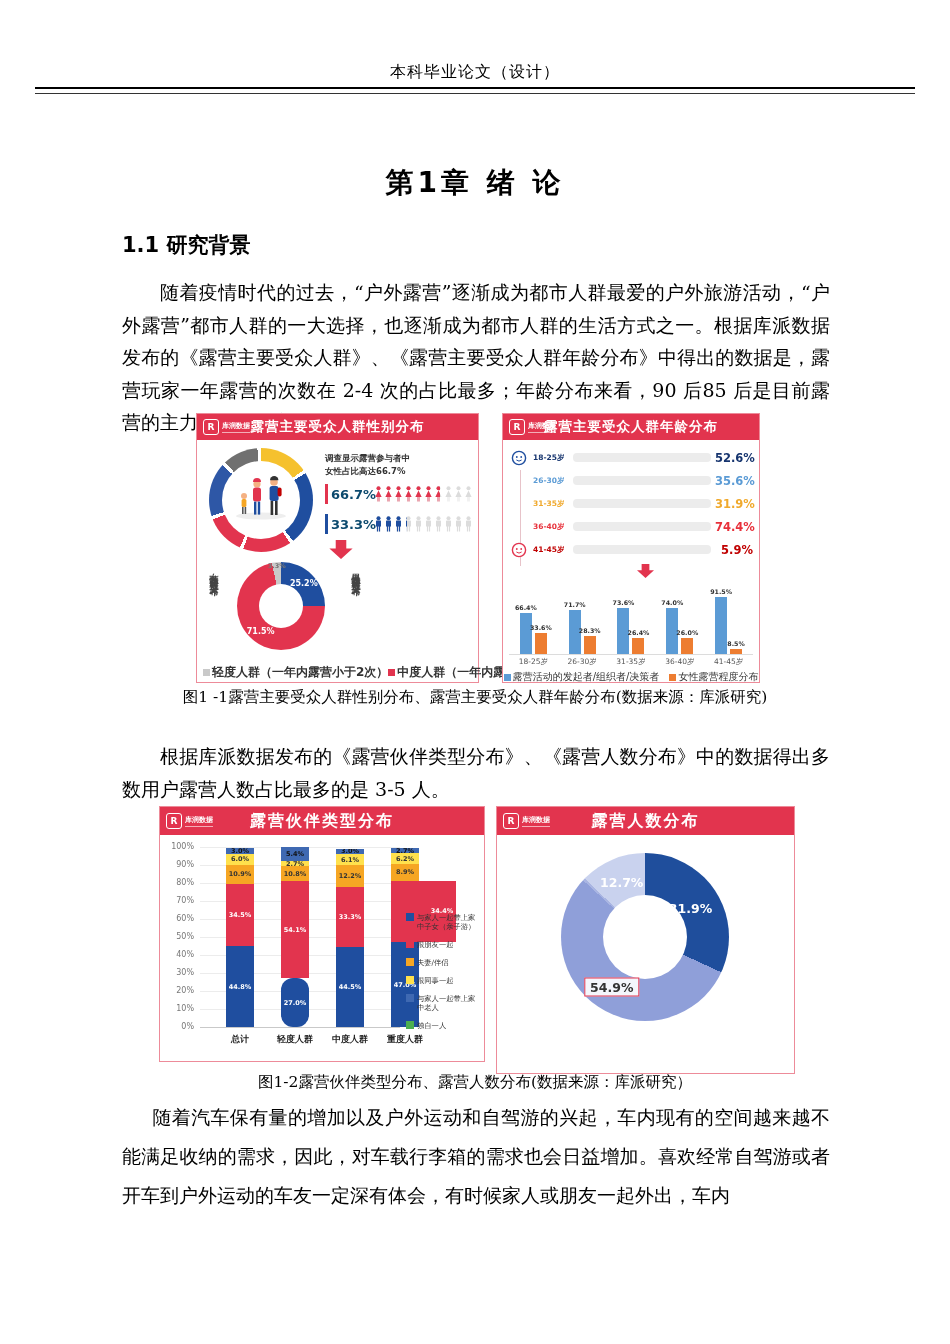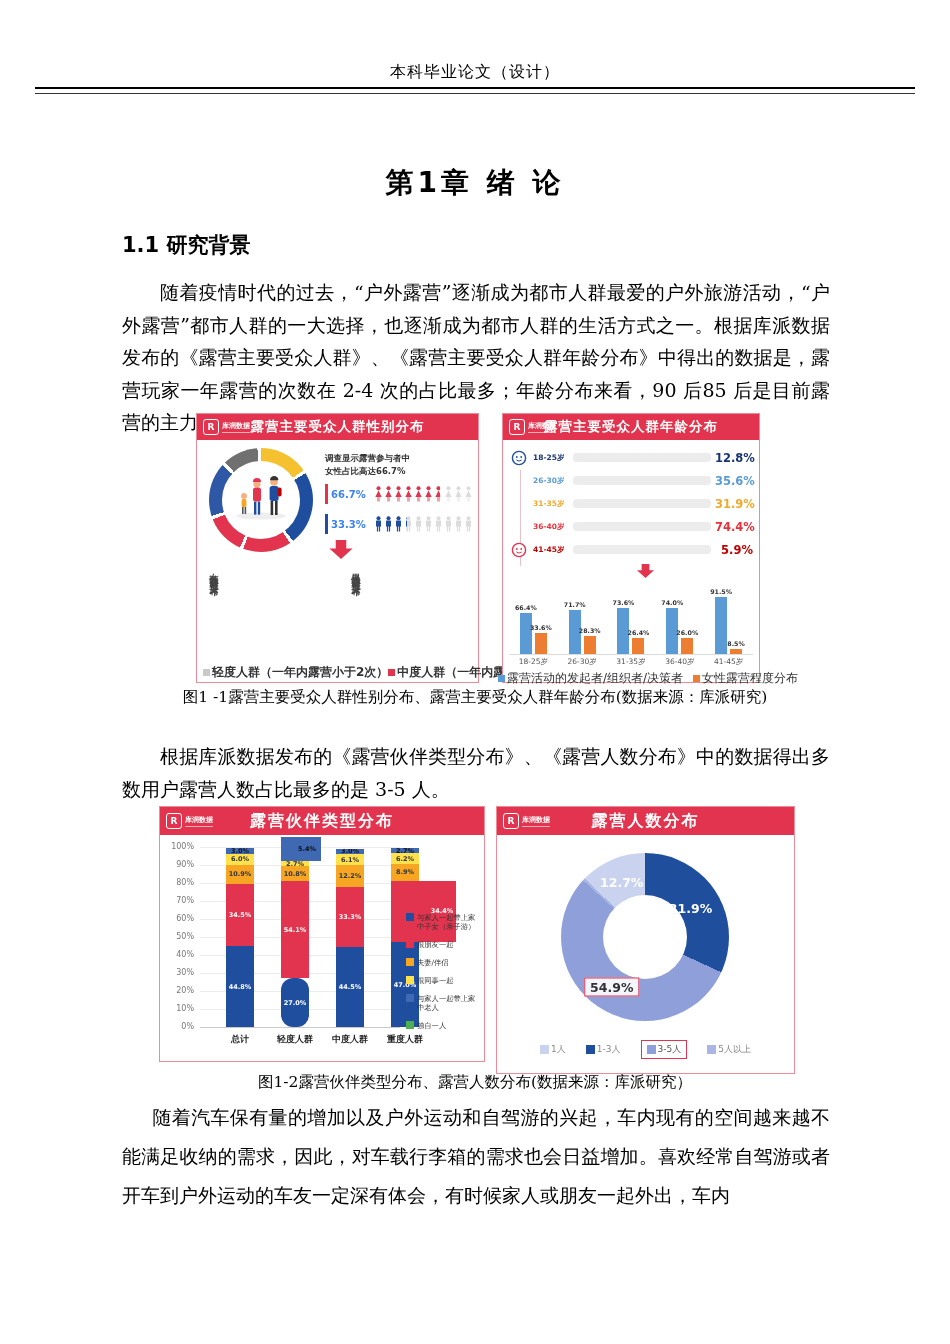--- a/index.html
+++ b/index.html
@@ -33,21 +33,21 @@
   
   #ring{left:12px;top:34px;width:104px;height:104px;border-radius:50%;
     background:conic-gradient(from 0deg,#F5C12E 0 55deg,#fff 55deg 59deg,#1F4E9F 59deg 142deg,#fff 142deg 146deg,#E2344E 146deg 200deg,#fff 200deg 204deg,#E2344E 204deg 248deg,#fff 248deg 252deg,#2E57A6 252deg 312deg,#fff 312deg 316deg,#707070 316deg 356deg,#fff 356deg 360deg);}
   #ring::after{content:"";position:absolute;inset:13px;background:#fff;border-radius:50%;}
   #ring-art{left:36px;top:60px;width:56px;height:46px;}
   #g-notes{left:128px;top:38px;font-size:8.5px;font-weight:bold;color:#333;line-height:13px;}
   .picto-row{left:128px;display:flex;align-items:center;gap:3px;}
   #picto-f{top:70px;}
   #picto-m{top:100px;}
   .vbar{width:3px;height:20px;display:inline-block;}
-  .pval{font-weight:bold;font-size:10px;color:#3b82f6;width:40px;}
+  .pval{font-weight:bold;font-size:13px;color:#0c4a6e;width:40px;}
   .icons{display:flex;gap:1px;}
   .p-icon{position:relative;width:9px;height:16px;display:inline-block;}
   .p-fill{position:absolute;left:0;top:0;height:16px;overflow:hidden;display:block;}
   #g-arrow{top:126px;left:132px;}
   .vlabel{writing-mode:vertical-rl;font-size:9px;color:#444;letter-spacing:2px;font-weight:bold;}
   #vl1{left:10px;top:152px;}
   #vl2{left:152px;top:152px;}
   .degree-donut{position:absolute;width:88px;height:88px;border-radius:50%;}
   .degree-donut::after{content:"";position:absolute;inset:22px;background:#fff;border-radius:50%;}
   #donut-f{left:40px;top:148px;}
@@ -64,21 +64,21 @@
   .age-lab{width:36px;font-size:7.5px;font-weight:bold;}
   .age-track{flex:1;height:9px;background:#ECECEC;border-radius:4px;overflow:hidden;}
   .age-fill{height:100%;border-radius:4px;}
   .age-val{width:38px;text-align:right;font-size:11.5px;font-weight:bold;}
   #age-arrow{top:149px;left:134px;}
   #role-chart{left:6px;right:6px;top:166px;height:74px;border-bottom:1px solid #DCDCDC;display:flex;justify-content:space-around;align-items:flex-end;}
   .role-group{display:flex;align-items:flex-end;gap:3px;}
   .role-bar{width:12px;position:relative;}
   .role-bar>span{position:absolute;top:-9px;left:50%;transform:translateX(-50%);font-size:6.3px;font-weight:bold;color:#333;white-space:nowrap;}
   #role-xlabels{top:243px;left:6px;right:6px;display:flex;justify-content:space-around;font-size:7.5px;color:#555;}
-  #role-legend{top:256px;left:17px;width:100%;display:flex;justify-content:center;gap:10px;font-size:12px;color:#333;}
+  #role-legend{top:256px;left:0;width:100%;display:flex;justify-content:center;gap:10px;font-size:10px;color:#333;}
   
   #stack-area{left:40px;top:40px;width:200px;height:180px;background:repeating-linear-gradient(to bottom,#ECECEC 0 1px,transparent 1px 18px);border-bottom:1px solid #C9C9C9;}
   .ylab{position:absolute;left:0;width:34px;text-align:right;font-size:8px;color:#777;}
   .stack-bar{position:absolute;bottom:0;width:28px;display:flex;flex-direction:column-reverse;}
   .seg{width:100%;display:flex;align-items:center;justify-content:center;font-size:6.5px;font-weight:bold;overflow:hidden;}
   .xlab{position:absolute;top:226px;width:64px;text-align:center;font-size:9px;font-weight:bold;color:#222;transform:translateX(-50%);}
   #stack-legend{left:246px;top:106px;display:flex;flex-direction:column;gap:9px;font-size:7.3px;color:#333;width:76px;}
   .sl-item{display:flex;gap:3px;align-items:flex-start;line-height:9px;}
   
   #party-donut{left:64px;top:46px;width:168px;height:168px;border-radius:50%;}
@@ -257,20 +257,25 @@
             <path d="M3 4.6 H6 C6.6 4.6 7 5 7 5.6 V10.6 H6.1 V15.6 H4.9 V10.6 H4.1 V15.6 H2.9 V10.6 H2 V5.6 C2 5 2.4 4.6 3 4.6 Z" fill="#DCDCDC"></path>
           </svg></span>
       </span>
     </div>
   <div id="g-arrow" class="abs">
     <svg width="24" height="19" viewBox="0 0 22 18">
         <path d="M6 0 H16 V8 H22 L11 18 L0 8 H6 Z" fill="#E2344E"></path>
       </svg>
   </div>
   <div id="vl1" class="abs vlabel">女性露营程度分布</div>
+  <div id="donut-f" class="degree-donut" style="background: conic-gradient(from -12deg, rgb(201, 201, 201) 0deg, rgb(201, 201, 201) 11.88deg, rgb(31, 78, 159) 11.88deg, rgb(31, 78, 159) 102.6deg, rgb(226, 52, 78) 102.6deg, rgb(226, 52, 78) 360deg);">
+      <span class="donut-label" style="left: 39.7772px; top: 4.22352px; color: rgb(119, 119, 119); font-size: 6.5px;">3.3%</span>
+      <span class="donut-label" style="left: 66.8072px; top: 21.3831px; color: rgb(255, 255, 255); font-size: 8px;">25.2%</span>
+      <span class="donut-label" style="left: 23.6558px; top: 68.8557px; color: rgb(255, 255, 255); font-size: 8px;">71.5%</span>
+    </div>
   <div id="vl2" class="abs vlabel">男性露营程度分布</div>
   <div id="legend-degree" class="abs">
       <span class="leg-item">
         <span class="sq" style="width: 7px; height: 7px; background: rgb(201, 201, 201);"></span>
         <span>轻度人群（一年内露营小于2次）</span>
       </span>
       <span class="leg-item">
         <span class="sq" style="width: 7px; height: 7px; background: rgb(226, 52, 78);"></span>
         <span>中度人群（一年内露营2-4次）</span>
       </span>
@@ -295,21 +300,21 @@
         <span class="age-ic">
           <svg width="16" height="16" viewBox="0 0 16 16">
             <circle cx="8" cy="8" r="6.6" fill="#fff" stroke="#1F4E9F" stroke-width="1.4"></circle>
             <circle cx="5.8" cy="7" r="0.9" fill="#1F4E9F"></circle>
             <circle cx="10.2" cy="7" r="0.9" fill="#1F4E9F"></circle>
             <path d="M5.4 10 Q8 12.2 10.6 10" stroke="#1F4E9F" stroke-width="1" fill="none"></path>
           </svg>
         </span>
         <span class="age-lab" style="color: rgb(23, 53, 111);">18-25岁</span>
         <span class="age-track"><span class="age-fill" style="width: 12.8%; background: rgb(23, 53, 111);"></span></span>
-        <span class="age-val" style="color: rgb(23, 53, 111);">12.8%</span>
+        <span class="age-val" style="color: rgb(23, 53, 111);">52.6%</span>
       </div>
       <div class="age-row">
         <span class="age-ic"></span>
         <span class="age-lab" style="color: rgb(91, 155, 213);">26-30岁</span>
         <span class="age-track"><span class="age-fill" style="width: 35.6%; background: rgb(91, 155, 213);"></span></span>
         <span class="age-val" style="color: rgb(91, 155, 213);">35.6%</span>
       </div>
       <div class="age-row">
         <span class="age-ic"></span>
         <span class="age-lab" style="color: rgb(240, 169, 44);">31-35岁</span>
@@ -416,21 +421,21 @@
         <div class="seg" style="height: 62.1px; background: rgb(226, 52, 78); color: rgb(255, 255, 255);">34.5%</div>
         <div class="seg" style="height: 19.62px; background: rgb(246, 166, 35); color: rgb(51, 51, 51);">10.9%</div>
         <div class="seg" style="height: 10.8px; background: rgb(255, 225, 77); color: rgb(51, 51, 51);">6.0%</div>
         <div class="seg" style="height: 5.4px; background: rgb(63, 105, 178); color: rgb(17, 17, 17);">3.0%</div>
       </div>
       <div class="stack-bar" style="left: 81px;">
         <div class="seg" style="height: 48.6px; background: rgb(31, 78, 159); color: rgb(255, 255, 255); border-radius: 12px;">27.0%</div>
         <div class="seg" style="height: 97.38px; background: rgb(226, 52, 78); color: rgb(255, 255, 255);">54.1%</div>
         <div class="seg" style="height: 15px; background: rgb(246, 166, 35); color: rgb(51, 51, 51); text-align: right;">10.8%</div>
         <div class="seg" style="height: 4.86px; background: rgb(255, 225, 77); color: rgb(51, 51, 51);">2.7%</div>
-        <div class="seg" style="height: 24px; background: rgb(63, 105, 178); color: rgb(17, 17, 17); padding-left: 12px;">5.4%</div>
+        <div class="seg" style="height: 14px; background: rgb(63, 105, 178); color: rgb(17, 17, 17);">5.4%</div>
       </div>
       <div class="stack-bar" style="left: 136px;">
         <div class="seg" style="height: 80.1px; background: rgb(31, 78, 159); color: rgb(255, 255, 255);">44.5%</div>
         <div class="seg" style="height: 59.94px; background: rgb(226, 52, 78); color: rgb(255, 255, 255);">33.3%</div>
         <div class="seg" style="height: 21.96px; background: rgb(246, 166, 35); color: rgb(51, 51, 51);">12.2%</div>
         <div class="seg" style="height: 10.98px; background: rgb(255, 225, 77); color: rgb(51, 51, 51);">6.1%</div>
         <div class="seg" style="height: 5.4px; background: rgb(63, 105, 178); color: rgb(17, 17, 17);">3.0%</div>
       </div>
       <div class="stack-bar" style="left: 191px;">
         <div class="seg" style="height: 84.6px; background: rgb(31, 78, 159); color: rgb(255, 255, 255);">47.0%</div>
@@ -489,31 +494,13 @@
       <span class="logo-box">R</span>
       <span class="logo-name">库润数据</span>
     </span>
     <span class="ptitle">露营人数分布</span>
   </div>
   <div id="party-donut" class="abs" style="background: conic-gradient(rgb(31, 78, 156) 0deg, rgb(31, 78, 156) 114.84deg, rgb(143, 159, 217) 114.84deg, rgb(143, 159, 217) 312.48deg, rgb(169, 181, 226) 312.48deg, rgb(169, 181, 226) 314.28deg, rgb(201, 210, 238) 314.28deg, rgb(201, 210, 238) 360deg);">
       <span class="donut-label" style="left: 129.503px; top: 54.9223px; color: rgb(255, 255, 255); font-size: 12.5px;">31.9%</span>
       <span class="donut-label boxed" style="left: 50.7442px; top: 133.94px; color: rgb(51, 51, 51); font-size: 12.5px;">54.9%</span>
       <span class="donut-label" style="left: 60.6912px; top: 28.7126px; color: rgb(255, 255, 255); font-size: 12.5px;">12.7%</span>
     </div>
-  <div id="party-legend" class="abs">
-      <span class="leg-item">
-        <span class="sq" style="width: 9px; height: 9px; background: rgb(201, 210, 238);"></span>
-        <span>1人</span>
-      </span>
-      <span class="leg-item">
-        <span class="sq" style="width: 9px; height: 9px; background: rgb(31, 78, 156);"></span>
-        <span>1-3人</span>
-      </span>
-      <span class="leg-item pl-hl">
-        <span class="sq" style="width: 9px; height: 9px; background: rgb(143, 159, 217);"></span>
-        <span>3-5人</span>
-      </span>
-      <span class="leg-item">
-        <span class="sq" style="width: 9px; height: 9px; background: rgb(169, 181, 226);"></span>
-        <span>5人以上</span>
-      </span>
-    </div>
 </div>
 
 </body></html>

